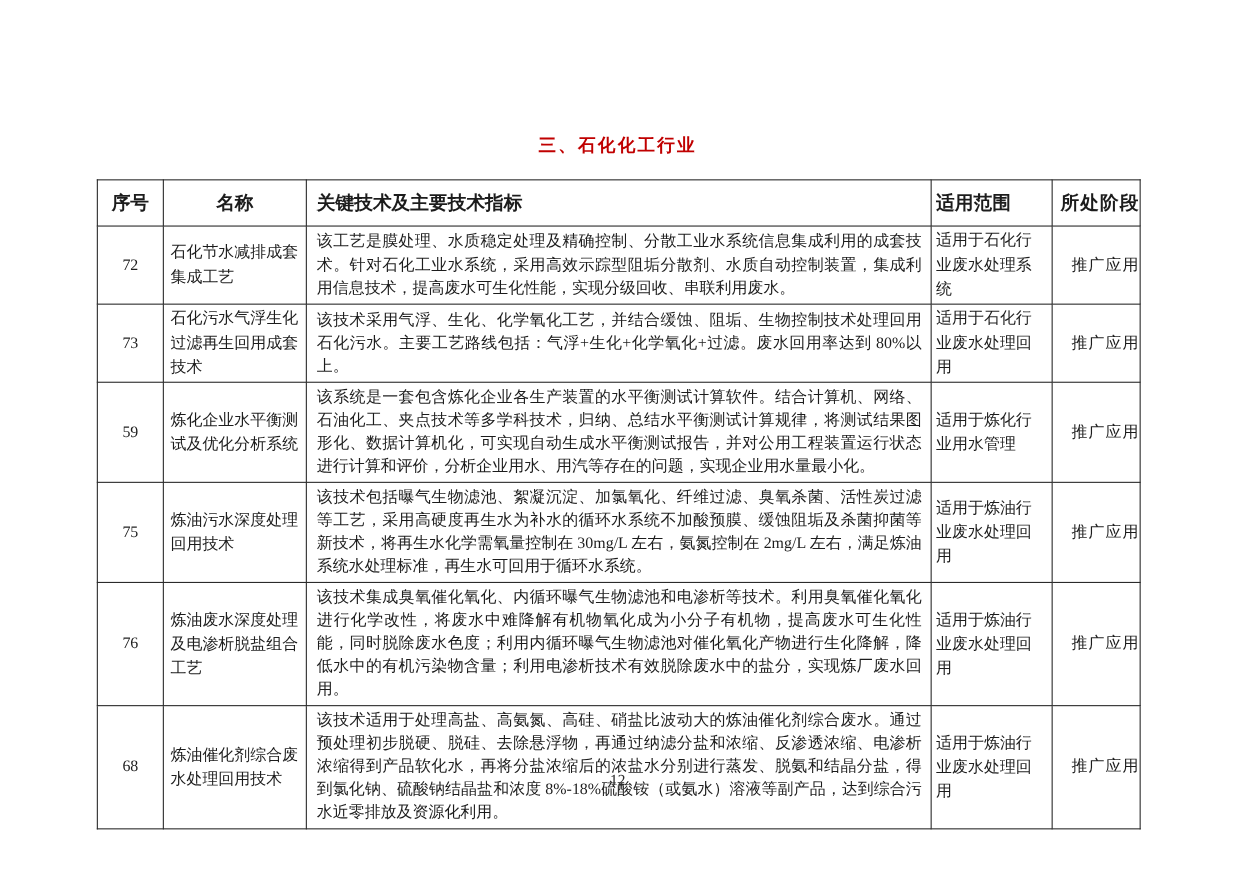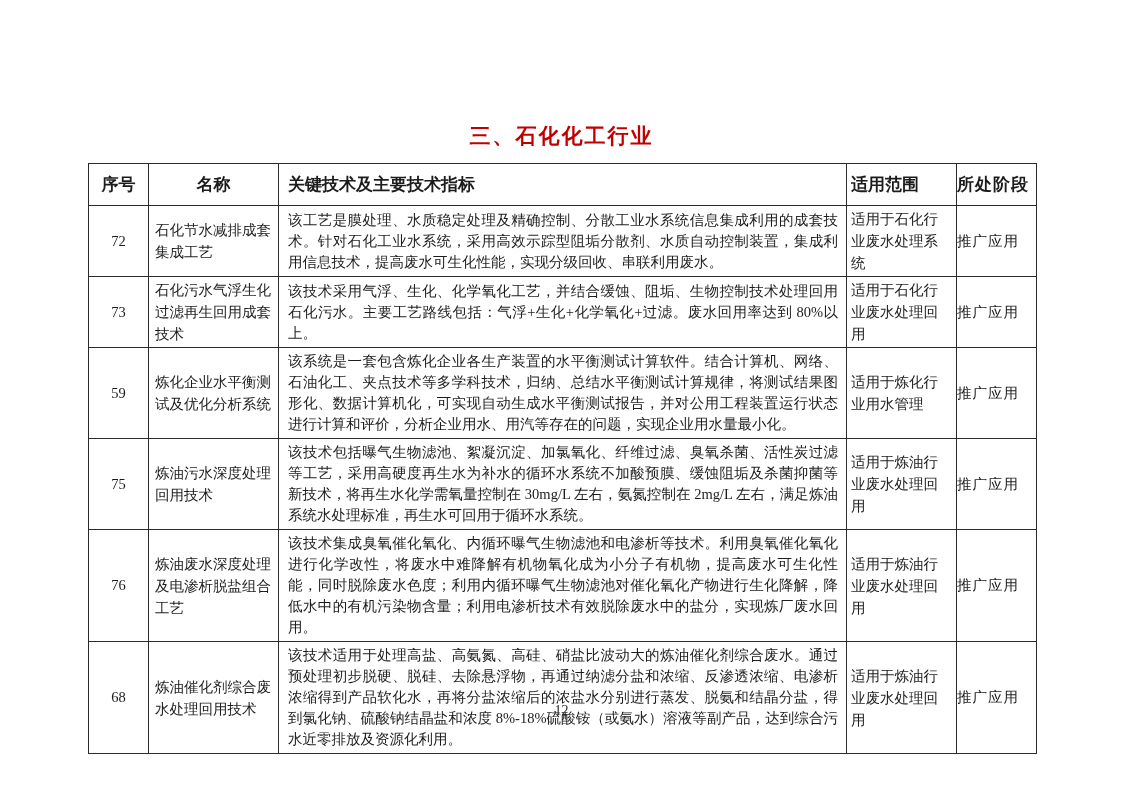--- a/index.html
+++ b/index.html
@@ -14,21 +14,21 @@
   .page { position: absolute; inset: 0; background: #fff; overflow: hidden; }
 
   .doc-title {
     position: absolute;
     top: 122px;
     left: 0;
     width: 100%;
     text-align: center;
     font-family: "Liberation Sans", "DejaVu Sans", sans-serif;
     font-weight: bold;
-    font-size: 21px;
+    font-size: 16px;
     letter-spacing: 2px;
     color: #c00000;
   }
 
   .table-wrap {
     position: absolute;
     top: 163px;
     left: 88px;
     width: 948px;
   }
@@ -48,21 +48,21 @@
     font-family: Liberation Sans, sans-serif;
     font-weight: bold;
     font-size: 17px;
     text-align: center;
     height: 42px;
   }
   .col-no    { width: 60px;  text-align: center; }
   .col-name  { width: 130px; padding: 2px 6px; line-height: 22px; }
   .col-tech  { width: 568px; text-align: justify; padding: 3px 8px 3px 9px; }
   .col-scope { width: 110px; text-align: left; padding: 2px 4px; line-height: 22px; }
-  .col-stage { width: 80px;  text-align: left; letter-spacing: 1px; }
+  .col-stage { width: 80px;  text-align: right; letter-spacing: 1px; }
 
   tbody tr:nth-child(1) { height: 63px; }
   tbody tr:nth-child(2) { height: 45px; }
   tbody tr:nth-child(3) { height: 87px; }
   tbody tr:nth-child(4) { height: 85px; }
   tbody tr:nth-child(5) { height: 80px; }
   tbody tr:nth-child(6) { height: 95px; }
 
   .page-number {
     position: absolute;

